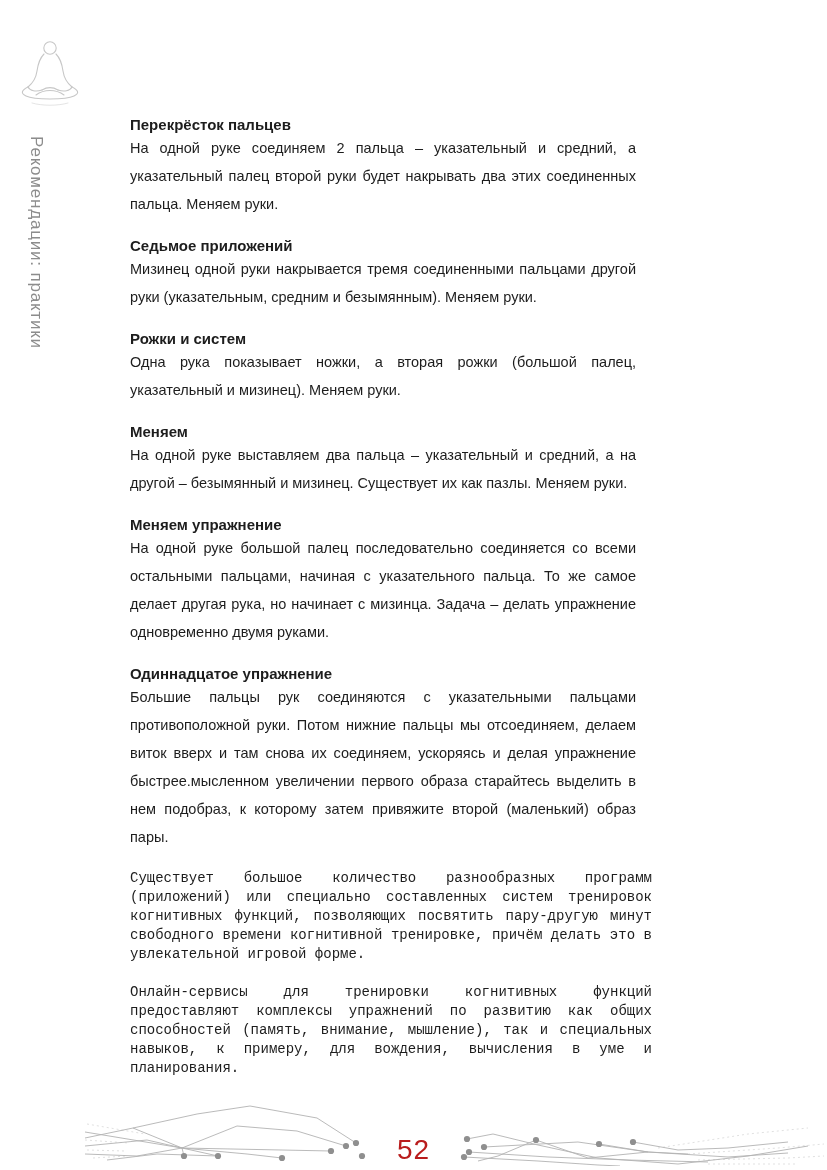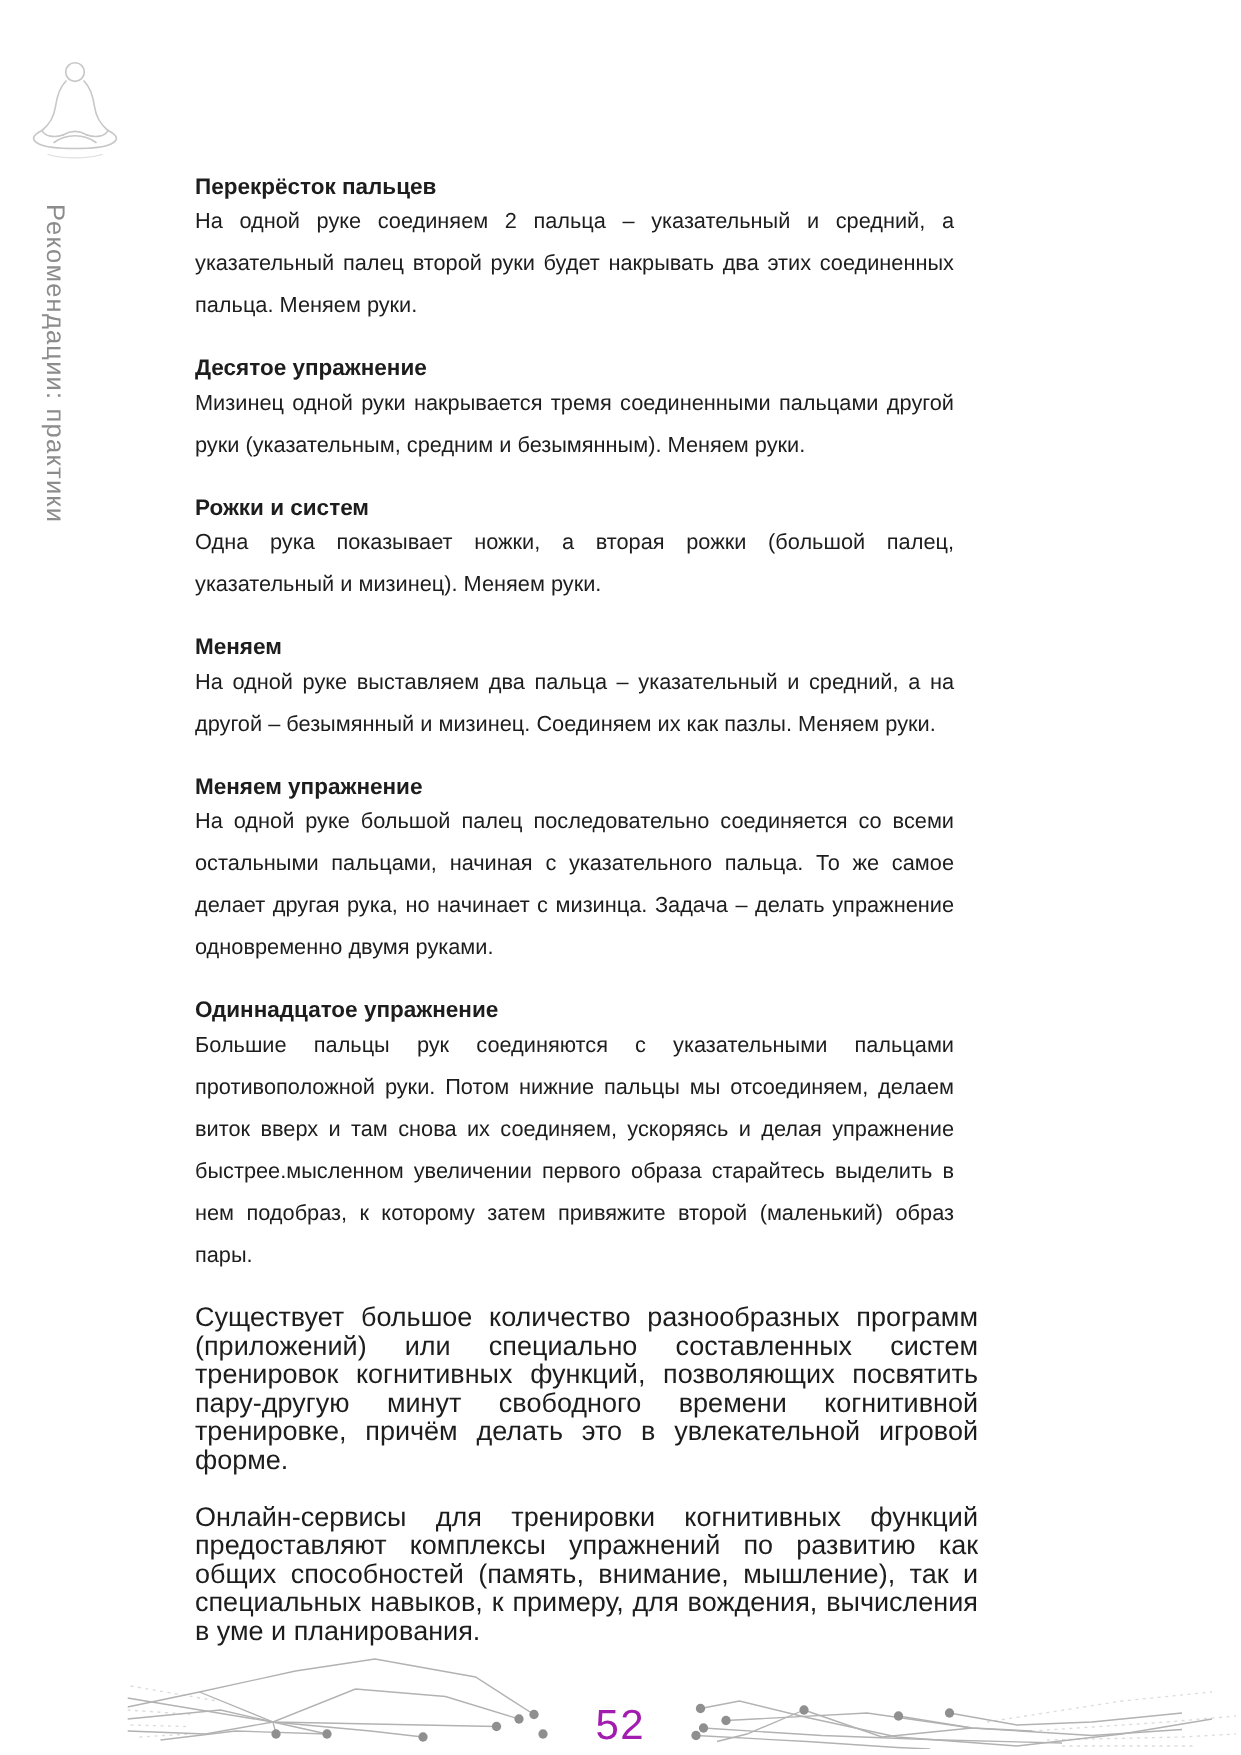--- a/index.html
+++ b/index.html
@@ -26,26 +26,26 @@
     font-size:15px;font-weight:700;margin:0;line-height:19px;color:#1d1d1d;
   }
   .section-body{
     font-size:14.5px;margin:0;line-height:28px;text-align:justify;color:#1d1d1d;
   }
   .chapter-title{
     font-size:28px;font-weight:400;line-height:37px;
     margin:32px 0 12px 0;letter-spacing:0.2px;
   }
   .chapter-paragraph{
-    font-size:18px;margin:0 0 19px 0;line-height:19px;text-align:justify;color:#1d1d1d;
+    font-size:14px;margin:0 0 19px 0;line-height:19px;text-align:justify;color:#1d1d1d;font-family:Liberation Mono, monospace;
   }
   
   .page-number{
     position:absolute;left:0;right:0;top:1134px;
-    text-align:center;font-size:28px;color:#a21caf;letter-spacing:1px;
+    text-align:center;font-size:28px;color:#b91c1c;letter-spacing:1px;
   }
   .decor-left{position:absolute;left:85px;top:1098px;width:305px;height:68px;}
   .decor-right{position:absolute;left:448px;top:1098px;width:379px;height:68px;}
   svg{display:block;}
 </style>
 </head>
 <body>
 
 <div class="page">
 
@@ -66,32 +66,32 @@
   <div class="sidebar-label">Рекомендации: практики</div>
 
   <div class="content">
 
     <div class="section">
       <h3 class="section-title">Перекрёсток пальцев</h3>
       <p class="section-body">На одной руке соединяем 2 пальца – указательный и средний, а указательный палец второй руки будет накрывать два этих соединенных пальца. Меняем руки.</p>
     </div>
 
     <div class="section">
-      <h3 class="section-title">Десятое упражнение</h3>
+      <h3 class="section-title">Седьмое приложений</h3>
       <p class="section-body">Мизинец одной руки накрывается тремя соединенными пальцами другой руки (указательным, средним и безымянным). Меняем руки.</p>
     </div>
 
     <div class="section">
       <h3 class="section-title">Рожки и систем</h3>
       <p class="section-body">Одна рука показывает ножки, а вторая рожки (большой палец, указательный и мизинец). Меняем руки.</p>
     </div>
 
     <div class="section">
       <h3 class="section-title">Меняем</h3>
-      <p class="section-body">На одной руке выставляем два пальца – указательный и средний, а на другой – безымянный и мизинец. Соединяем их как пазлы. Меняем руки.</p>
+      <p class="section-body">На одной руке выставляем два пальца – указательный и средний, а на другой – безымянный и мизинец. Существует их как пазлы. Меняем руки.</p>
     </div>
 
     <div class="section">
       <h3 class="section-title">Меняем упражнение</h3>
       <p class="section-body">На одной руке большой палец последовательно соединяется со всеми остальными пальцами, начиная с указательного пальца. То же самое делает другая рука, но начинает с мизинца. Задача – делать упражнение одновременно двумя руками.</p>
     </div>
 
     <div class="section">
       <h3 class="section-title">Одиннадцатое упражнение</h3>
       <p class="section-body">Большие пальцы рук соединяются с указательными пальцами противоположной руки. Потом нижние пальцы мы отсоединяем, делаем виток вверх и там снова их соединяем, ускоряясь и делая упражнение быстрее.мысленном увеличении первого образа старайтесь выделить в нем подобраз, к которому затем привяжите второй (маленький) образ пары.</p>

